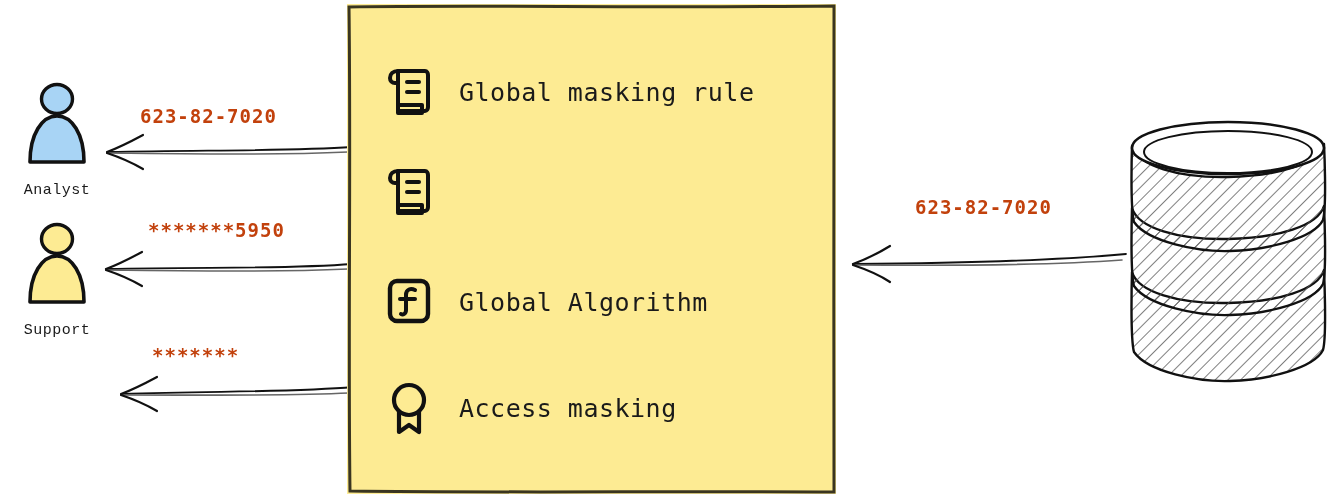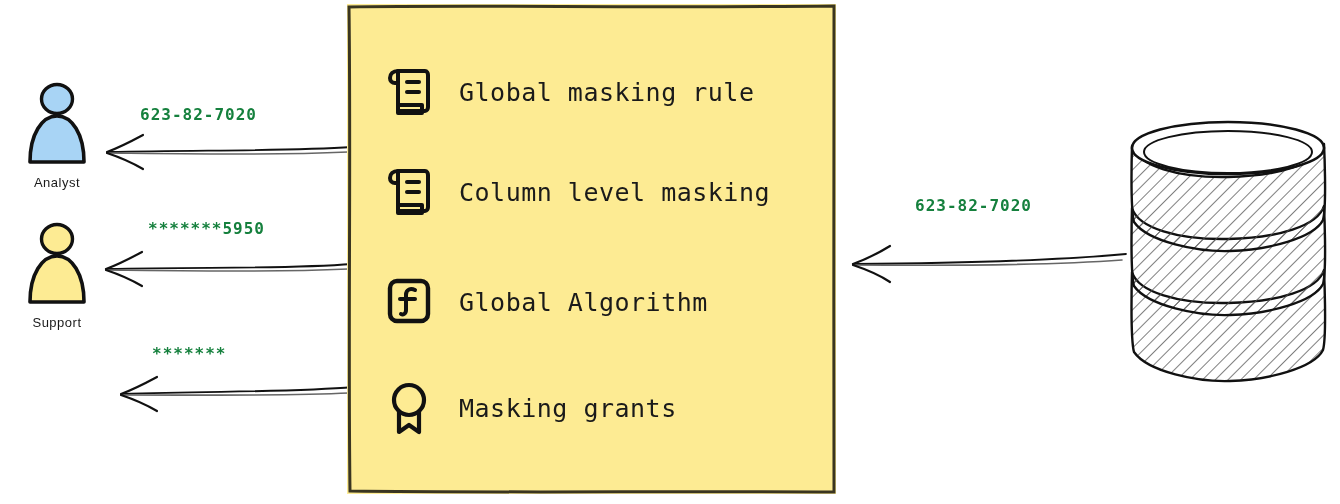--- a/index.html
+++ b/index.html
@@ -19,38 +19,38 @@
   }
 
   
   .actor {
     position: absolute;
     width: 110px;
     text-align: center;
   }
   .actor .person-svg { display: block; margin: 0 auto; }
   .actor-label {
-    font-family: Liberation Sans, sans-serif;
-    font-size: 13px;
+    font-family: Liberation Mono, monospace;
+    font-size: 15px;
     color: #1a1a1a;
     letter-spacing: 0.5px;
-    margin-top: 7px;
+    margin-top: 14px;
     white-space: nowrap;
   }
 
   
   .flow-arrow {
     position: absolute;
   }
   .flow-label {
     position: absolute;
     font-family: "DejaVu Sans Mono", monospace;
-    font-size: 16px;
+    font-size: 19px;
     font-weight: 700;
-    color: #15803d;
+    color: #c2410c;
     letter-spacing: 1px;
     white-space: nowrap;
   }
 
   
   #policy-panel {
     position: absolute;
     left: 347px;
     top: 4px;
     width: 489px;
@@ -174,42 +174,41 @@
       <div class="policy-item" style="top:162px;">
         <span class="policy-icon">
           <svg width="46" height="50" viewBox="0 0 46 50">
             <path d="M12 4 H39 C41 4 42 6 42 8 V40 C42 42 41 44 39 44 H14" fill="none" stroke="#111" stroke-width="4" stroke-linecap="round" stroke-linejoin="round"></path>
             <path d="M12 4 C7 4 4 7 4 11 C4 14 6 16 9 16 H12 V4 Z" fill="none" stroke="#111" stroke-width="4" stroke-linejoin="round"></path>
             <path d="M12 16 V46 H36 V38 H14" fill="none" stroke="#111" stroke-width="4" stroke-linecap="round" stroke-linejoin="round"></path>
             <line x1="21" y1="15" x2="33" y2="15" stroke="#111" stroke-width="4" stroke-linecap="round"></line>
             <line x1="21" y1="25" x2="33" y2="25" stroke="#111" stroke-width="4" stroke-linecap="round"></line>
           </svg>
         </span>
-        <span class="policy-text">Column level masking</span>
       </div>
 
       <div class="policy-item" style="top:272px;">
         <span class="policy-icon">
           <svg width="46" height="48" viewBox="0 0 46 48">
             <rect x="4" y="3" width="38" height="40" rx="7" ry="7" fill="none" stroke="#111" stroke-width="4.4"></rect>
             <path d="M29 12 C25 10 20 11 20 17 V32 C20 36 17 37 15 36" fill="none" stroke="#111" stroke-width="4" stroke-linecap="round"></path>
             <line x1="14" y1="21" x2="29" y2="21" stroke="#111" stroke-width="4" stroke-linecap="round"></line>
           </svg>
         </span>
         <span class="policy-text">Global Algorithm</span>
       </div>
 
       <div class="policy-item" style="top:378px;">
         <span class="policy-icon">
           <svg width="46" height="54" viewBox="0 0 46 54">
             <circle cx="23" cy="19" r="15" fill="none" stroke="#111" stroke-width="4.2"></circle>
             <path d="M13 31 L13 51 L23 44 L33 51 L33 31" fill="none" stroke="#111" stroke-width="4.2" stroke-linecap="round" stroke-linejoin="round"></path>
           </svg>
         </span>
-        <span class="policy-text">Masking grants</span>
+        <span class="policy-text">Access masking</span>
       </div>
 
     </div>
   </div>
 
   <div class="flow-label" style="left:915px; top:196px;">623-82-7020</div>
   <svg class="flow-arrow" style="left:840px; top:238px;" width="290" height="50" viewBox="0 0 290 50">
     <path d="M286 16 C220 22 140 25 14 26" fill="none" stroke="#111" stroke-width="1.8" stroke-linecap="round"></path>
     <path d="M282 22 C215 27 135 28 13 27" fill="none" stroke="#666" stroke-width="1.6" stroke-linecap="round"></path>
     <path d="M13 26 C24 22 37 16 50 8" fill="none" stroke="#111" stroke-width="2.2" stroke-linecap="round"></path>

